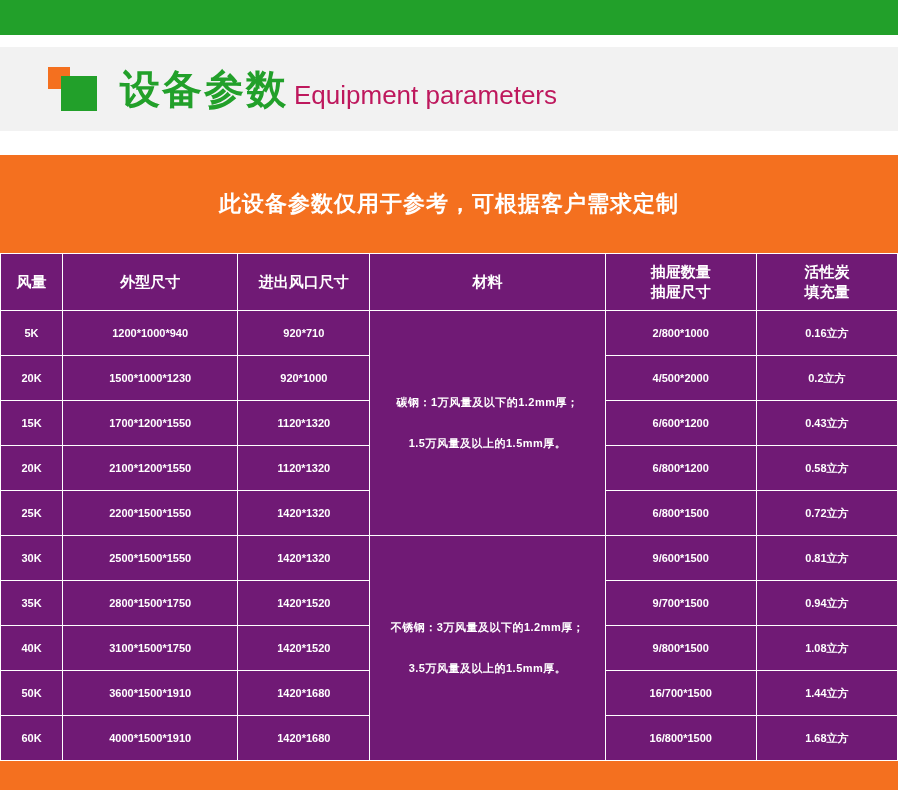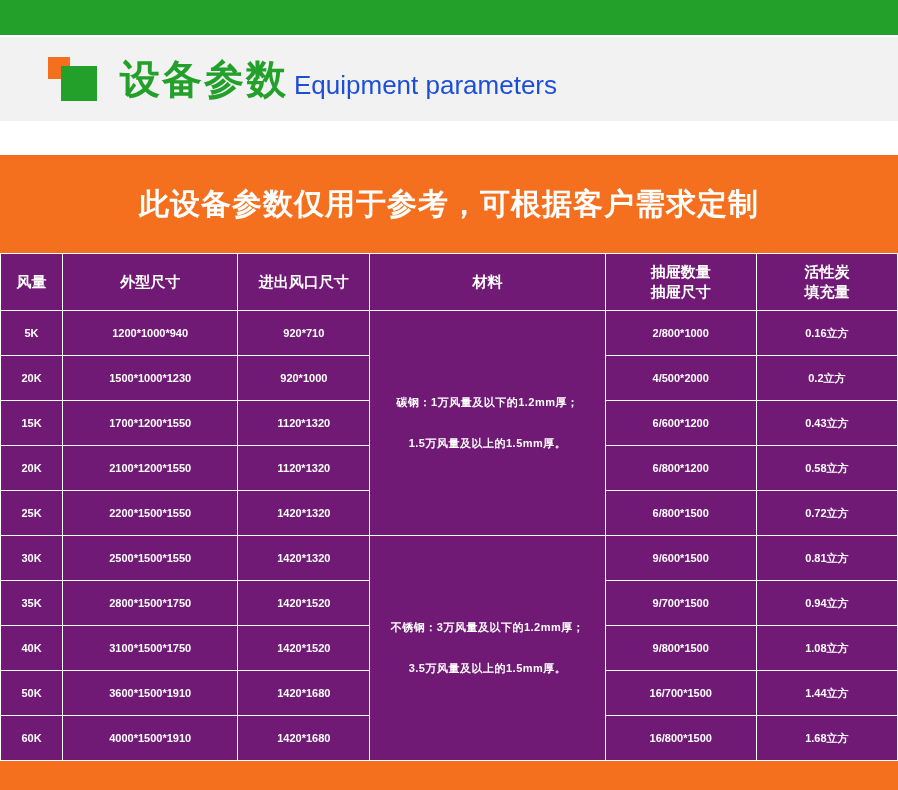--- a/index.html
+++ b/index.html
@@ -27,21 +27,21 @@
     top: 0;
     width: 898px;
     height: 35px;
     background: #22a02a;
   }
 
   
   .header {
     position: absolute;
     left: 0;
-    top: 37px;
+    top: 47px;
     width: 898px;
     height: 84px;
     background: #f2f2f2;
     display: flex;
     align-items: center;
   }
   .logo-mark {
     position: relative;
     width: 56px;
     height: 44px;
@@ -67,21 +67,21 @@
   }
   .header-cn {
     font-size: 40px;
     font-weight: bold;
     color: #22a02a;
     letter-spacing: 2px;
     line-height: 1;
   }
   .header-en {
     font-size: 26px;
-    color: #1d4ed8;
+    color: #be185d;
     margin-left: 6px;
     line-height: 1;
     position: relative;
     top: 6px;
   }
 
   
   .orange-body {
     position: absolute;
     left: 0;
@@ -89,21 +89,21 @@
     width: 898px;
     height: 635px;
     background: #f4701f;
   }
   .banner-note {
     height: 98px;
     display: flex;
     align-items: center;
     justify-content: center;
     color: #ffffff;
-    font-size: 30px;
+    font-size: 22px;
     font-weight: bold;
     letter-spacing: 1px;
   }
 
   
   table.spec {
     border-collapse: collapse;
     width: 898px;
     table-layout: fixed;
     background: #701a75;

